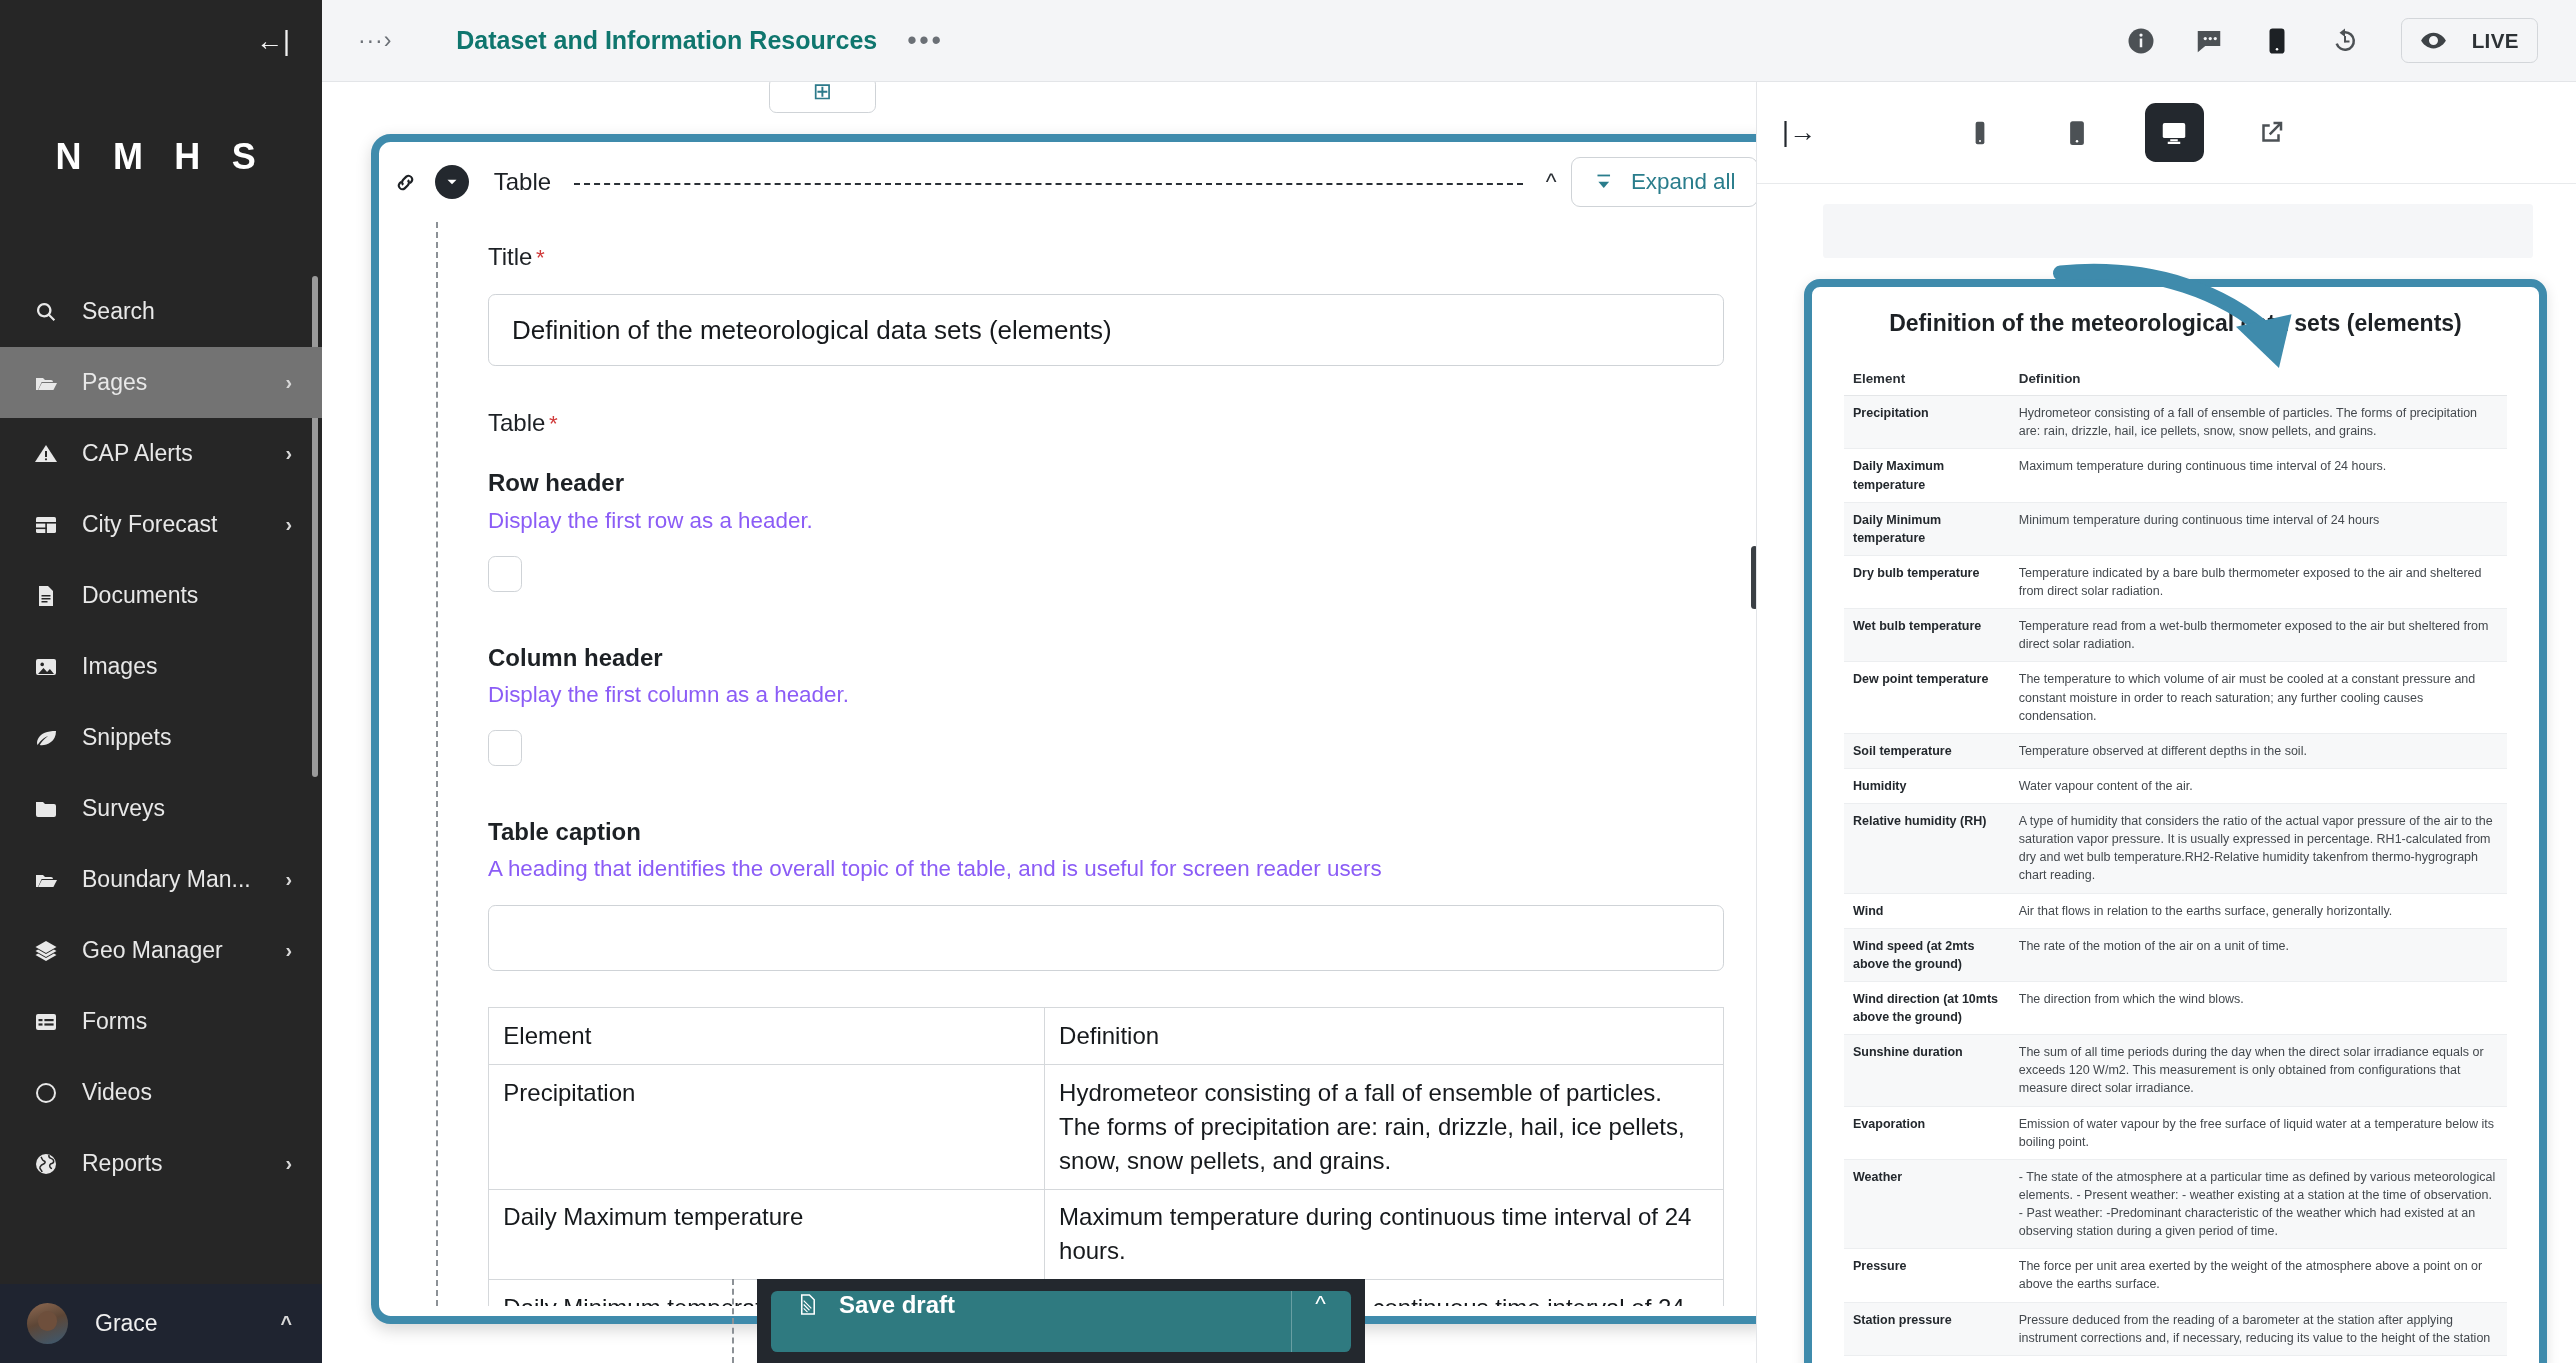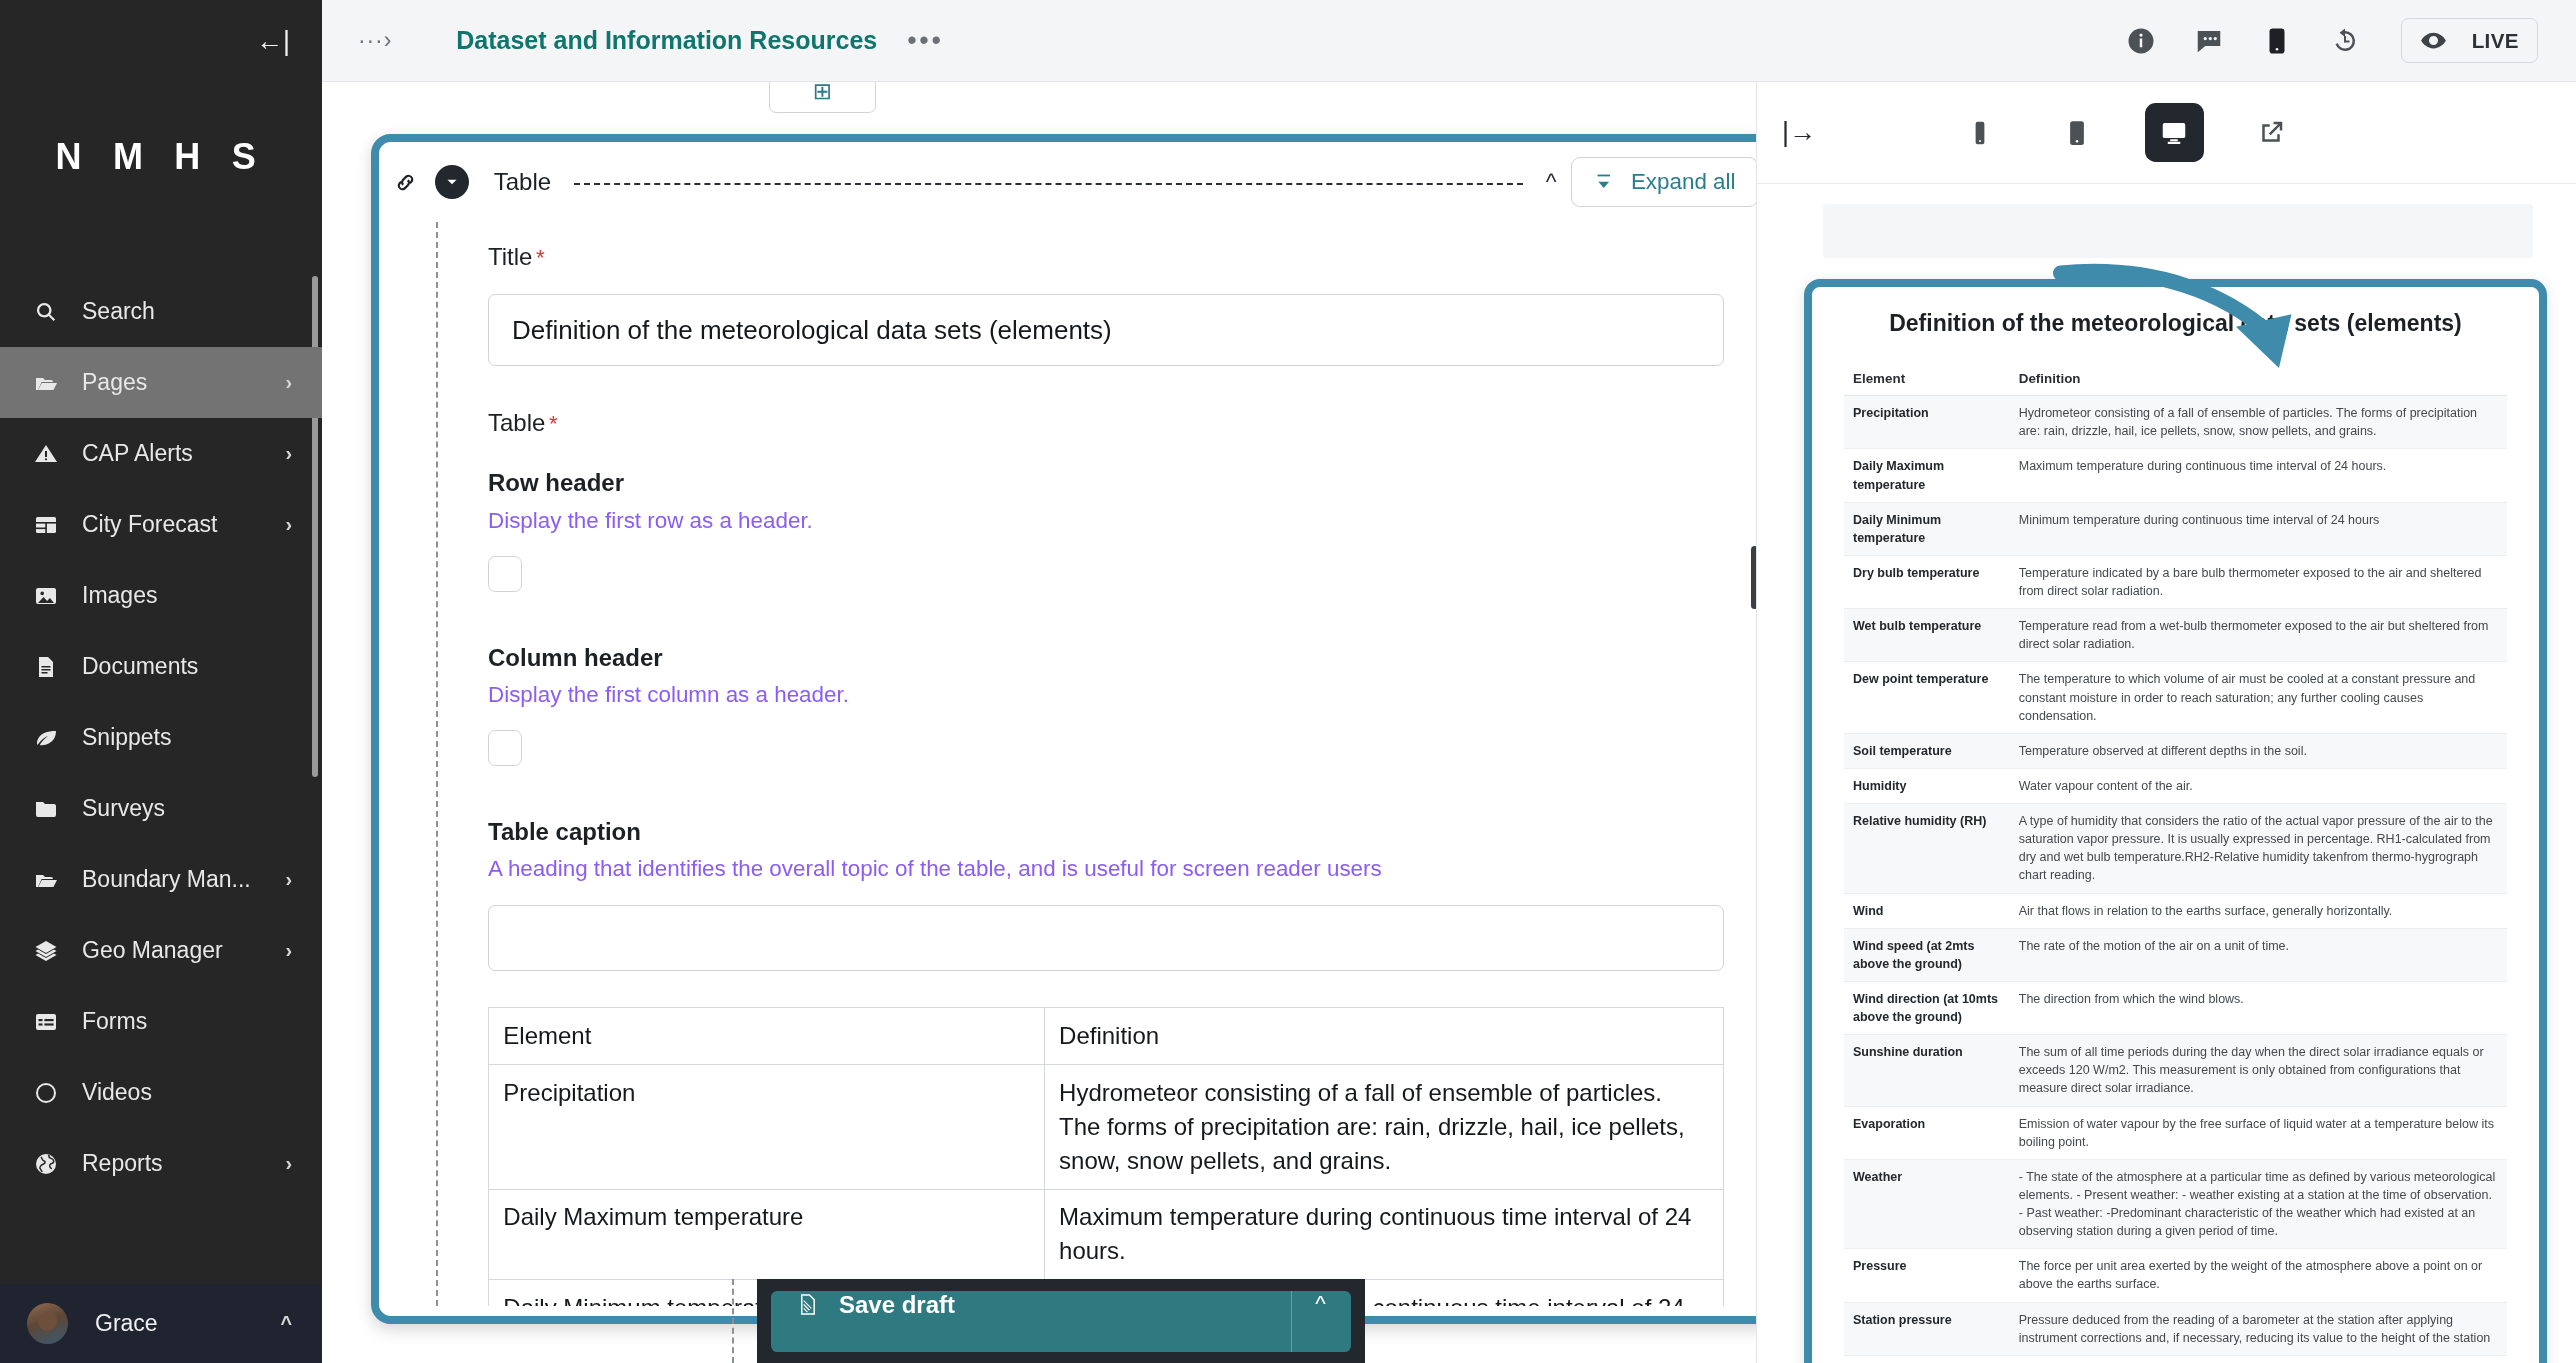--- a/index.html
+++ b/index.html
@@ -238,37 +238,37 @@
               <rect x="2" y="14.5" width="11" height="1.6" fill="#262626"></rect>
               <rect x="11.3" y="9" width="1.6" height="11" fill="#262626"></rect>
             </svg>
           </span>
           <span class="sb-label">City Forecast</span>
           <span class="sb-chev">›</span>
         </div>
         <div class="sb-item">
           <span class="sb-ico">
             <svg viewBox="0 0 24 24">
-              <rect x="2" y="4" width="20" height="16" rx="2"></rect>
-              <circle cx="8.2" cy="9.4" r="1.8" fill="#262626"></circle>
-              <path d="M4 19l5.5-6 3.6 4 2.8-3 4.1 5z" fill="#262626"></path>
-            </svg>
-          </span>
-          <span class="sb-label">Images</span>
-        </div>
-        <div class="sb-item">
-          <span class="sb-ico">
-            <svg viewBox="0 0 24 24">
               <path d="M5 2h9l5 5v15H5z"></path>
               <rect x="7.5" y="11" width="9" height="1.5" fill="#262626"></rect>
               <rect x="7.5" y="14" width="9" height="1.5" fill="#262626"></rect>
               <rect x="7.5" y="17" width="6" height="1.5" fill="#262626"></rect>
             </svg>
           </span>
           <span class="sb-label">Documents</span>
+        </div>
+        <div class="sb-item">
+          <span class="sb-ico">
+            <svg viewBox="0 0 24 24">
+              <rect x="2" y="4" width="20" height="16" rx="2"></rect>
+              <circle cx="8.2" cy="9.4" r="1.8" fill="#262626"></circle>
+              <path d="M4 19l5.5-6 3.6 4 2.8-3 4.1 5z" fill="#262626"></path>
+            </svg>
+          </span>
+          <span class="sb-label">Images</span>
         </div>
         <div class="sb-item">
           <span class="sb-ico">
             <svg viewBox="0 0 24 24">
               <path d="M22 5c-9 0-15 2.5-17.5 7C2 16 3.5 19 3.5 19S8 12 14 10c0 0-5 3.5-8.2 9C11 20 22 17 22 5z"></path>
             </svg>
           </span>
           <span class="sb-label">Snippets</span>
         </div>
         <div class="sb-item">

